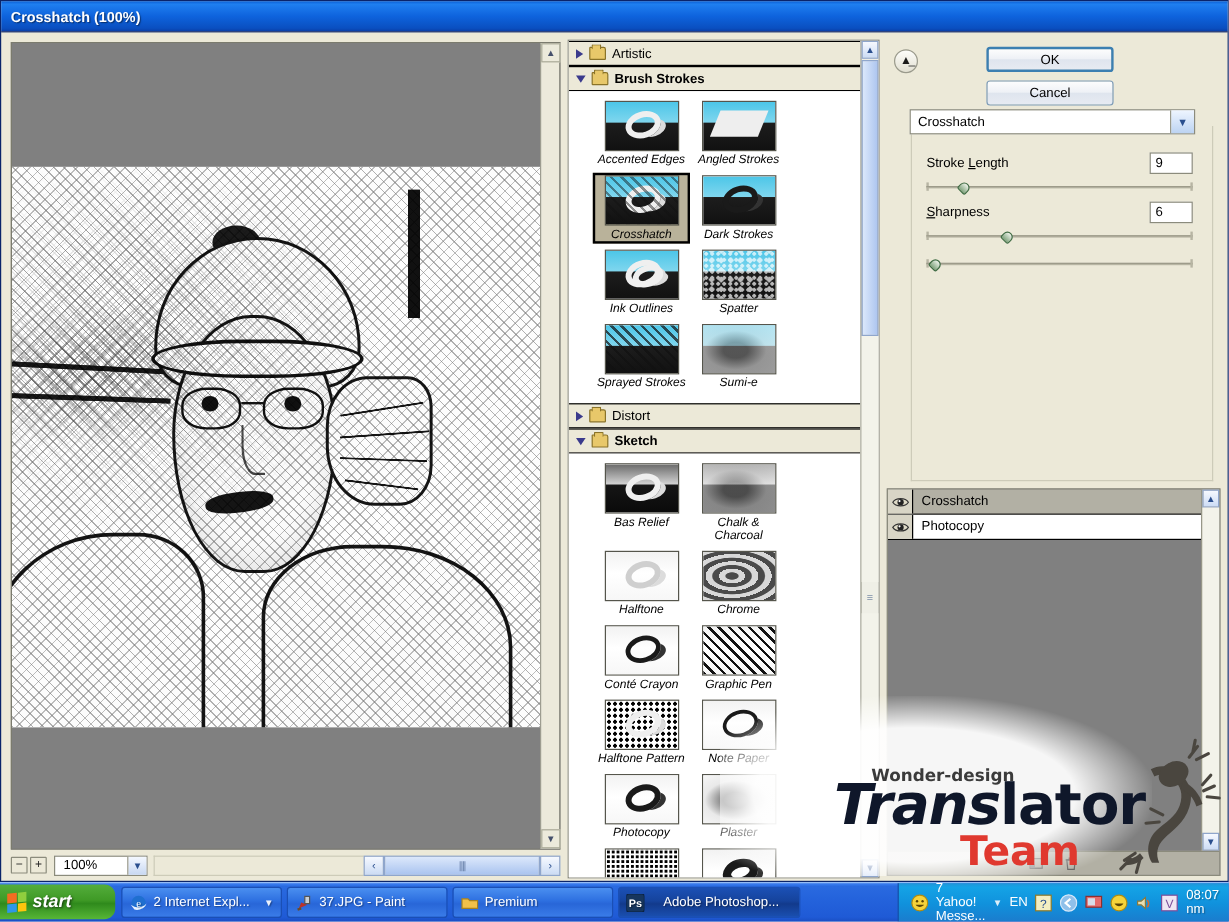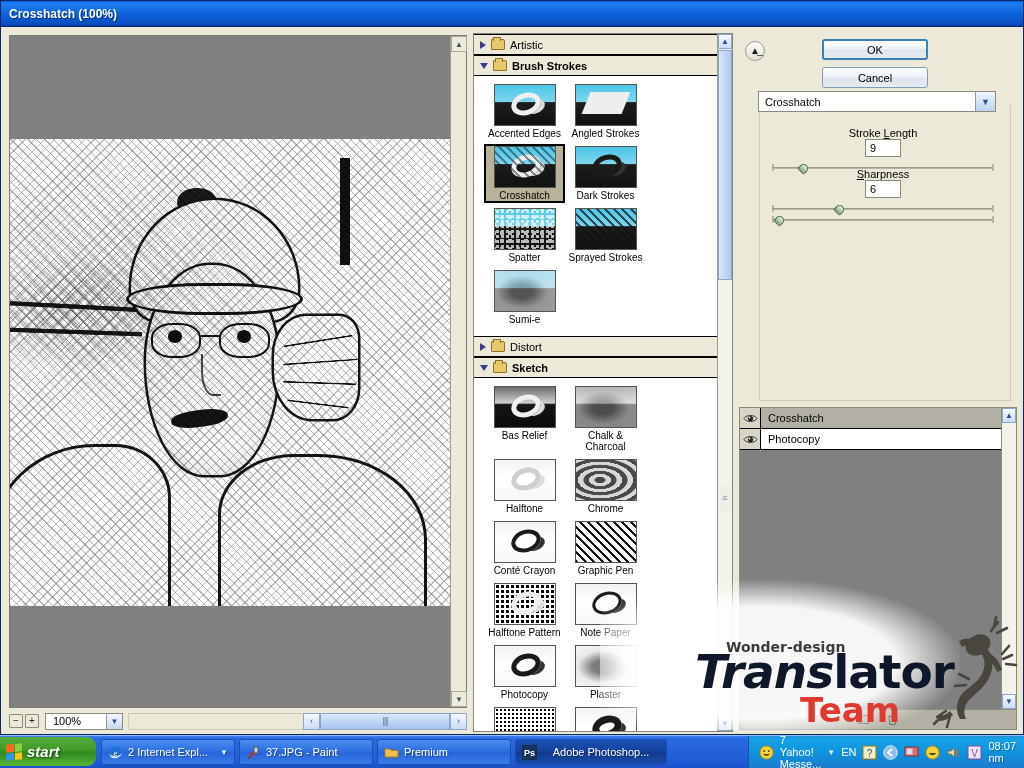--- a/index.html
+++ b/index.html
@@ -204,21 +204,21 @@
   .tri.closed { border-left:6px solid #3a3a8c; border-top:4px solid transparent; border-bottom:4px solid transparent; }
   .tri.open  { border-top:6px solid #3a3a8c; border-left:4px solid transparent; border-right:4px solid transparent; }
   .folder {
     width:14px; height:11px; background:#e8c86a; border:1px solid #8a7329; border-radius:1px 2px 1px 1px;
     position:relative;
   }
   .folder:after{
     content:""; position:absolute; left:1px; top:-3px; width:6px; height:3px;
     background:#e8c86a; border:1px solid #8a7329; border-bottom:none; border-radius:1px 1px 0 0;
   }
-  .grid { display:flex; flex-wrap:wrap; padding:6px 3px 6px 10px; background:#fff; }
+  .grid { display:flex; flex-wrap:wrap; padding:6px 3px 6px 20px; background:#fff;font-style:italic; }
   .thumb-cell {
     width:81px; padding:2px; display:flex; flex-direction:column; align-items:center;
     margin-bottom:3px;
   }
   .thumb-cell.selected { background:#b9b29a; border:2px solid #000; padding:0; }
   .thumb {
     width:62px; height:42px; border:1px solid #55554c; overflow:hidden; position:relative;
   }
   .thumb-label { font-size:10px; color:#000; margin-top:2px; text-align:center; line-height:11px; }
   
@@ -292,21 +292,21 @@
     position:absolute; left:-2px; top:-14px; right:14px; height:21px;
     border:1px solid #8b8b7c; background:#fff; display:flex; align-items:center;
   }
   #filter-select .val { flex:1; padding-left:6px; font-size:11px; color:#000; }
   #filter-select .arr {
     width:20px; height:19px; background:linear-gradient(#eef5ff,#bcd3f2);
     border-left:1px solid #9a9a8c; color:#2a4f8e; font-size:9px;
     display:flex; align-items:center; justify-content:center;
   }
   .slider-group { position:absolute; left:12px; right:16px; }
-  .slider-row { display:flex; align-items:center; justify-content:space-between;flex-direction:column; }
+  .slider-row { display:flex; align-items:center; justify-content:space-between; }
   .slider-label { font-size:11px; color:#000; }
   .slider-label u { text-decoration:underline; }
   .slider-value {
     width:36px; height:18px; border:1px solid #8b8b7c; background:#fff;
     font-size:11px; padding-left:4px; display:flex; align-items:center; color:#000;
   }
   .slider-track {
     position:relative; height:10px; margin-top:6px;
   }
   .slider-track .line {
@@ -528,20 +528,28 @@
                   <div class="t-hatch" style="opacity:.45"></div>
                 </div>
                 <div class="thumb-label">Crosshatch</div>
               </div>
               <div class="thumb-cell">
                 <div class="thumb">
                   <div class="t-sky" style="position:absolute;inset:0"></div>
                   <div class="t-ring dark"></div>
                 </div>
                 <div class="thumb-label">Dark Strokes</div>
+              </div>
+              <div class="thumb-cell">
+                <div class="thumb">
+                  <div class="t-sky" style="position:absolute;inset:0"></div>
+                  <div class="t-ring"></div>
+                  <div class="t-ring" style="left:22px;top:12px;width:26px;height:18px"></div>
+                </div>
+                <div class="thumb-label">Ink Outlines</div>
               </div>
               <div class="thumb-cell">
                 <div class="thumb">
                   <div class="t-sky" style="position:absolute;inset:0"></div>
                   <div class="t-speck"></div>
                 </div>
                 <div class="thumb-label">Spatter</div>
               </div>
               <div class="thumb-cell">
                 <div class="thumb">

